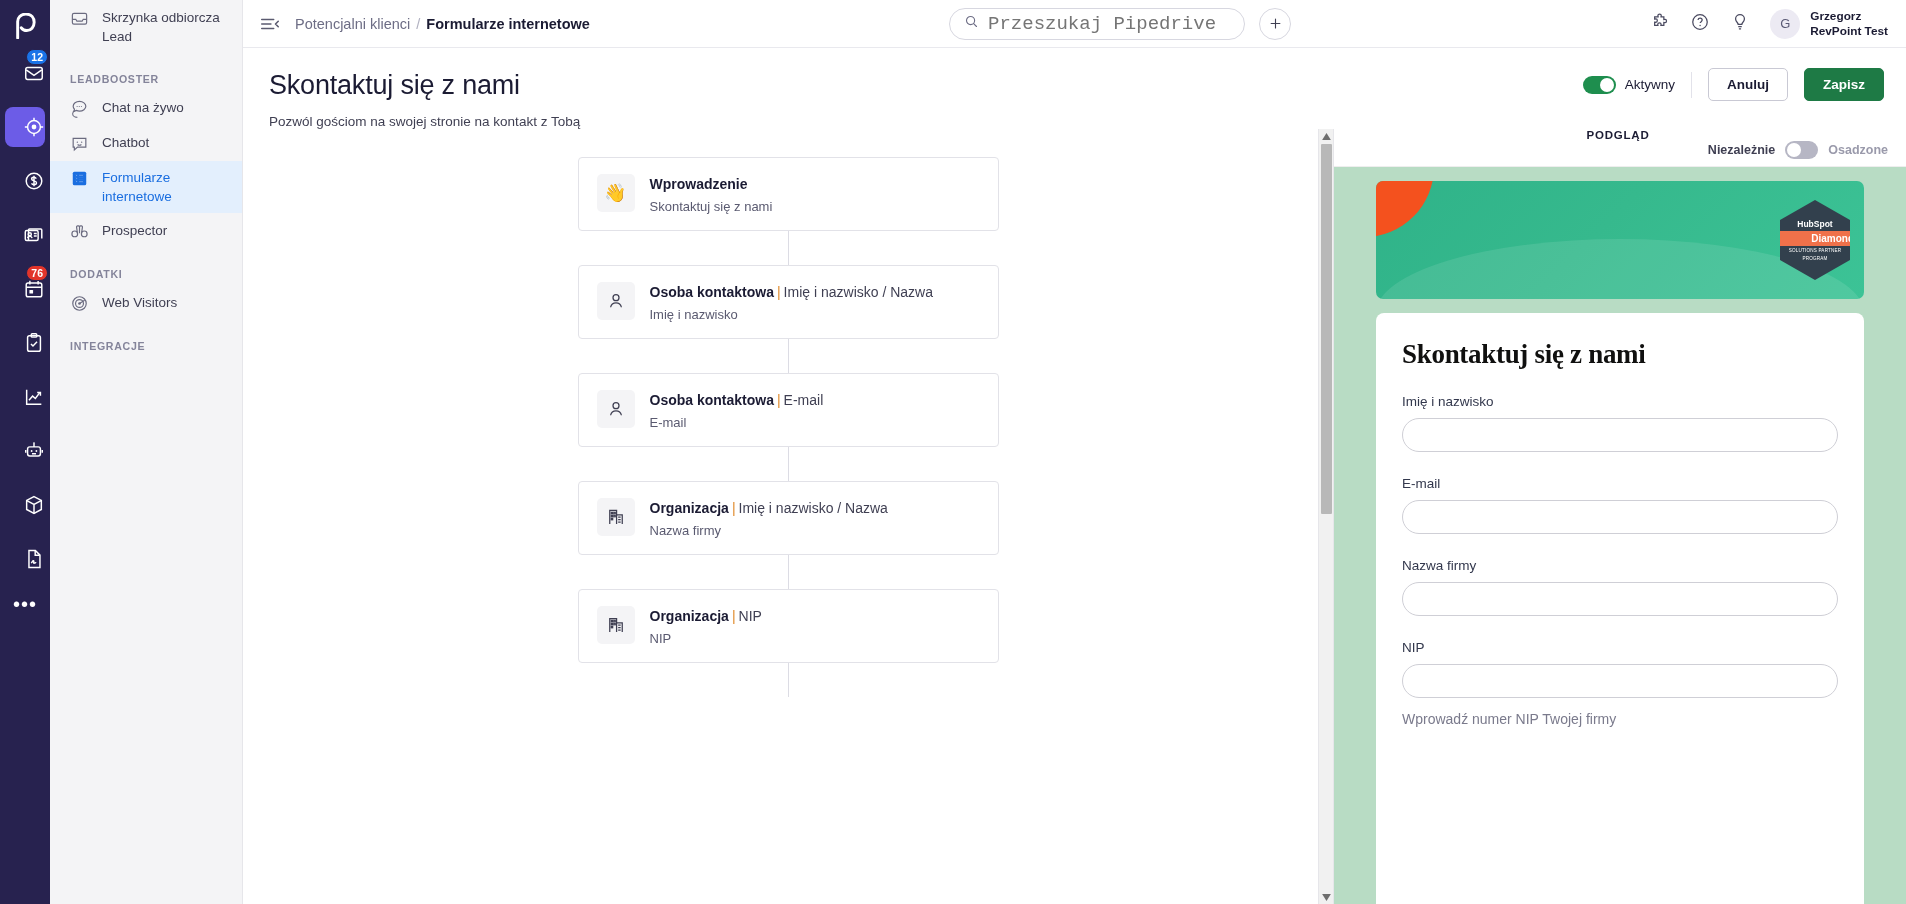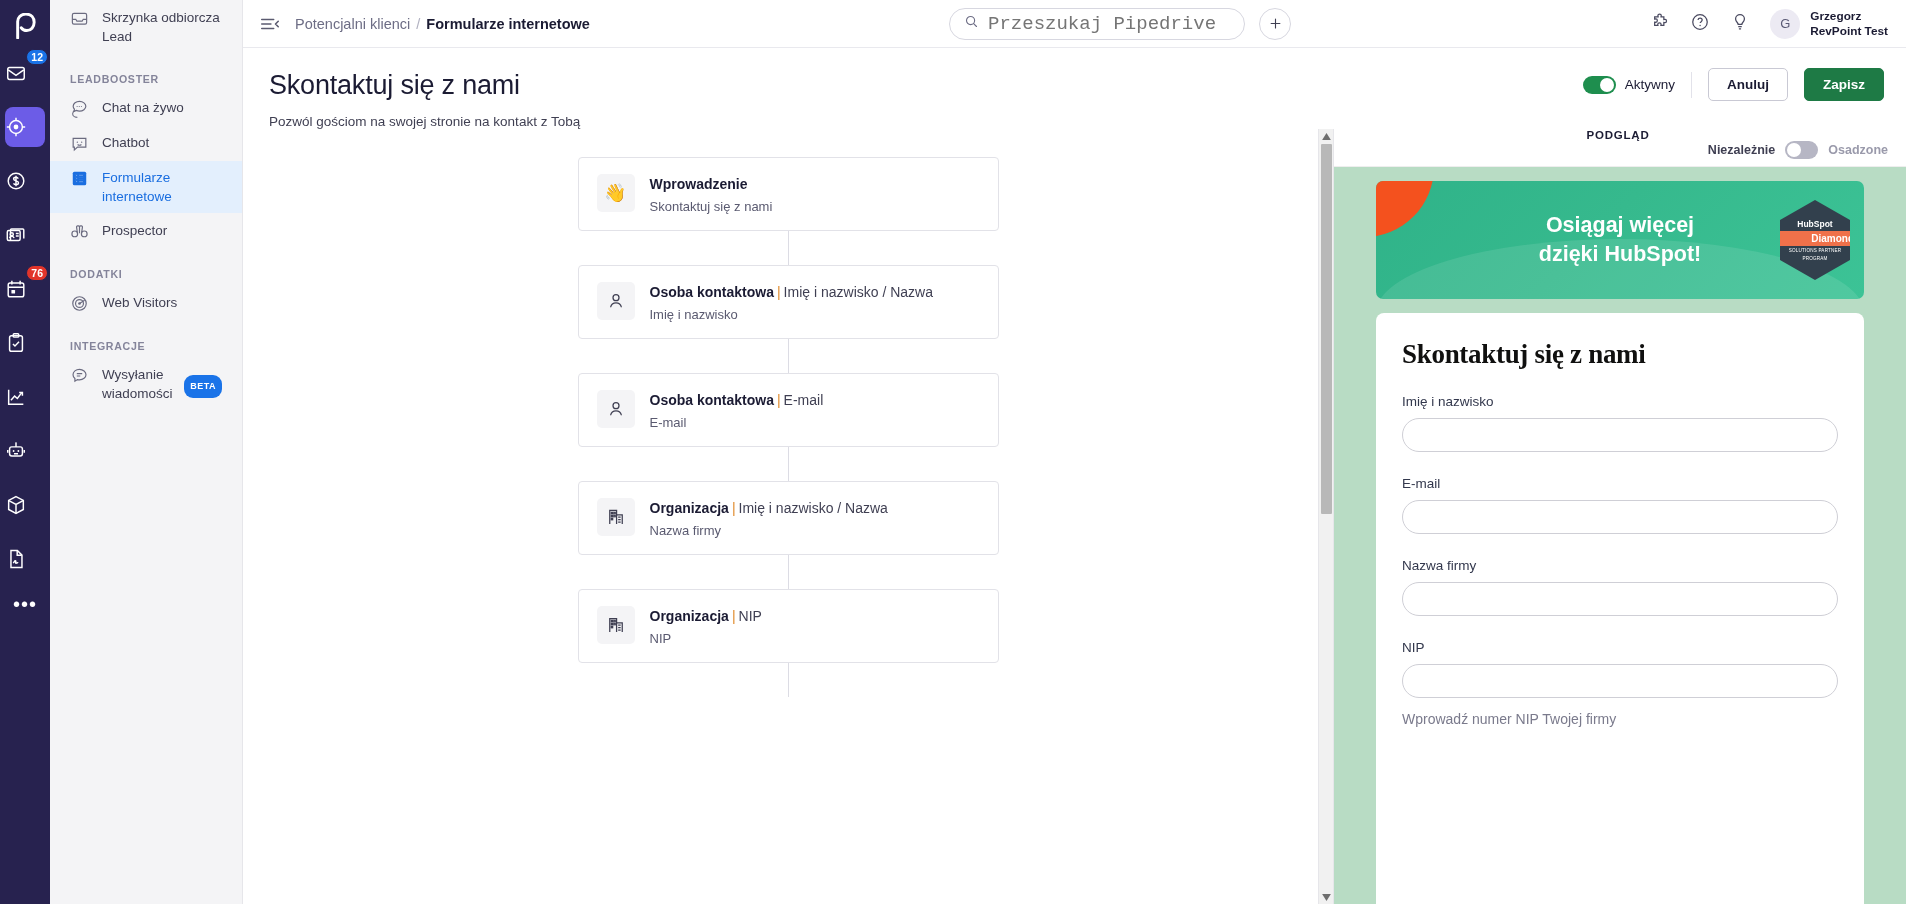--- a/index.html
+++ b/index.html
@@ -15,21 +15,21 @@
   
   .rail {
     width: 50px; background: #27224f; flex: 0 0 50px;
     display: flex; flex-direction: column; align-items: center;
     padding-top: 6px; position: relative; z-index: 5;
   }
   .rail-logo { width: 50px; height: 40px; display:flex; align-items:center; justify-content:center; }
   .rail-logo svg { width: 22px; height: 26px; }
   .rail-item {
     width: 40px; height: 40px; margin: 7px 0; border-radius: 8px;
-    display: flex; align-items: center; justify-content: flex-start;
+    display: flex; align-items: center; justify-content: flex-end;
     position: relative; cursor: pointer;
   }
   .rail-item svg { width: 22px; height: 22px; stroke: #fff; fill: none; stroke-width: 1.6; }
   .rail-item.active { background: #6c5ce7; }
   .rail-badge {
     position: absolute; top: -4px; right: -3px; min-width: 19px; height: 16px;
     border-radius: 9px; font-size: 10.5px; font-weight: bold; color: #fff;
     display: flex; align-items: center; justify-content: center; padding: 0 4px;
     border: 1.5px solid #27224f;
   }
@@ -348,32 +348,20 @@
             <circle cx="12" cy="12" r="5"></circle>
             <circle cx="12" cy="12" r="1.7" fill="#6b6b80" stroke="none"></circle>
             <path d="M12 12l6.5-4"></path>
           </svg>
       </span>
       <span>Web Visitors</span>
     </div>
 
     <div class="side-group">INTEGRACJE</div>
 
-    <div class="side-item">
-      <span class="ic">
-        <svg viewBox="0 0 24 24">
-            <path d="M12 4.2c-4.5 0-8.2 3-8.2 6.8 0 1.9.9 3.6 2.4 4.8v3.4l3.2-2a10 10 0 002.6.3c4.5 0 8.2-3 8.2-6.5S16.5 4.2 12 4.2z"></path>
-            <path d="M8.6 9.6h6.8M8.6 12.6h4.4"></path>
-          </svg>
-      </span>
-      <span>
-        <span>Wysyłanie wiadomości</span>
-      </span>
-      <span class="beta">BETA</span>
-    </div>
   </div>
 
   <div class="main">
 
     <div class="topbar">
       <span class="hamburger">
         <svg viewBox="0 0 24 24" fill="none">
             <path d="M3 7h13M3 12h10M3 17h13" stroke-linecap="round"></path>
             <path d="M21 9l-3 3 3 3" stroke-linecap="round" stroke-linejoin="round"></path>
           </svg>
@@ -561,24 +549,20 @@
                 <span class="knob"></span>
               </span>
             <span class="b">Osadzone</span>
           </div>
         </div>
 
         <div class="pvbody">
           <div class="banner">
             <span class="blob-o"></span>
             <span class="blob-l"></span>
-            <div class="btxt">
-              <div>Osiągaj więcej</div>
-              <div>dzięki HubSpot!</div>
-            </div>
             <div class="badge-hs">
               <div class="hs-logo">HubSpot</div>
               <div class="hs-dia">Diamond</div>
               <div class="hs-sub">SOLUTIONS PARTNER</div>
               <div class="hs-sub">PROGRAM</div>
             </div>
           </div>
 
           <div class="pvcard">
             <div class="pvh1">Skontaktuj się z nami</div>

